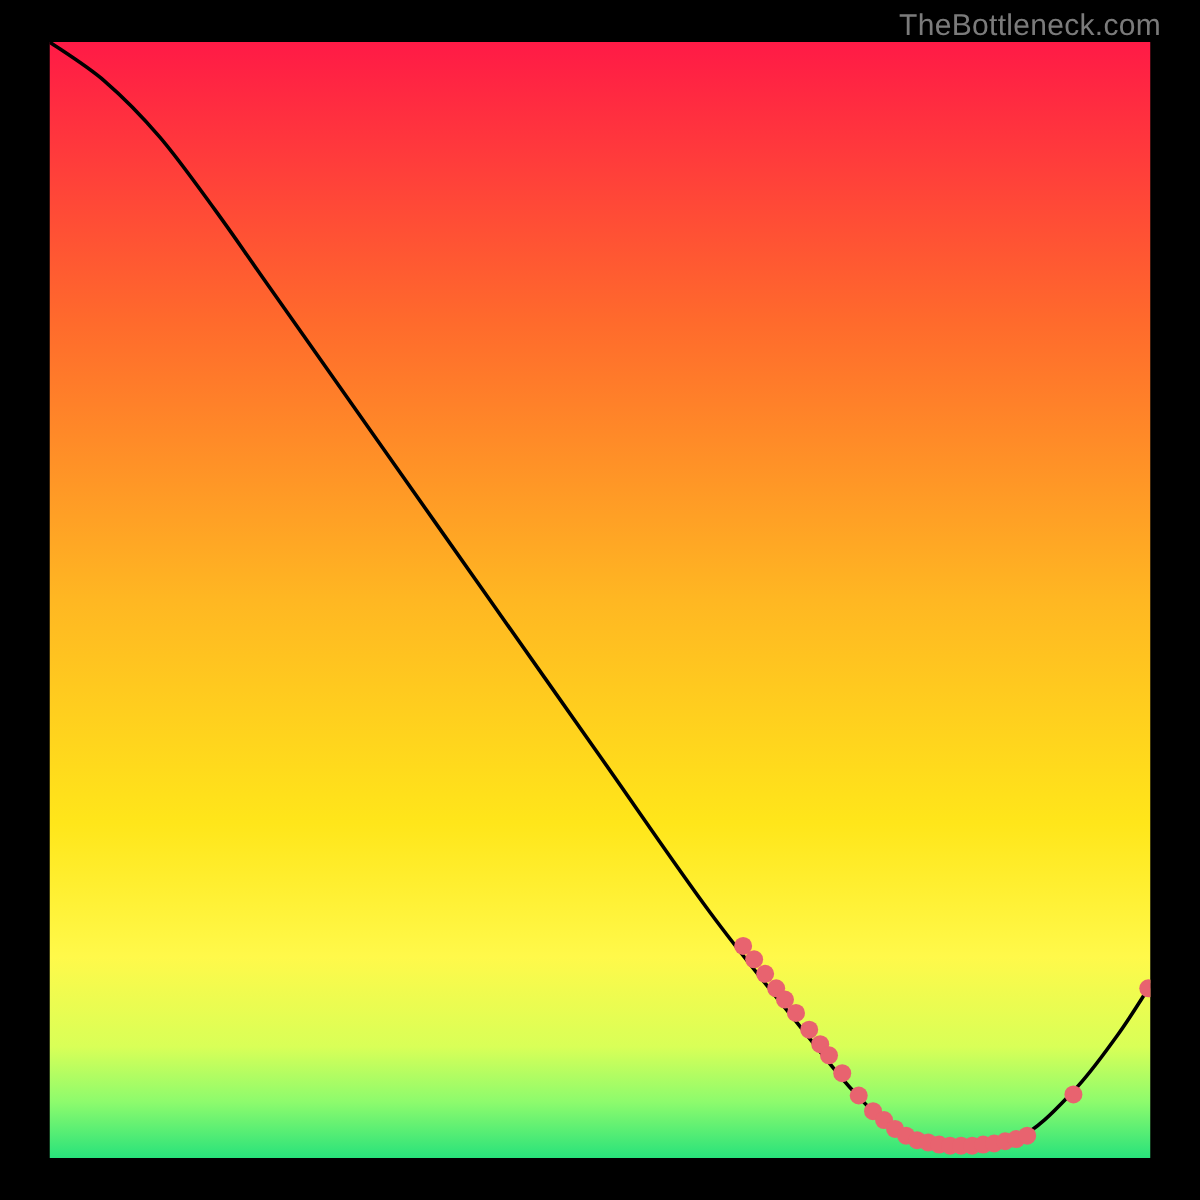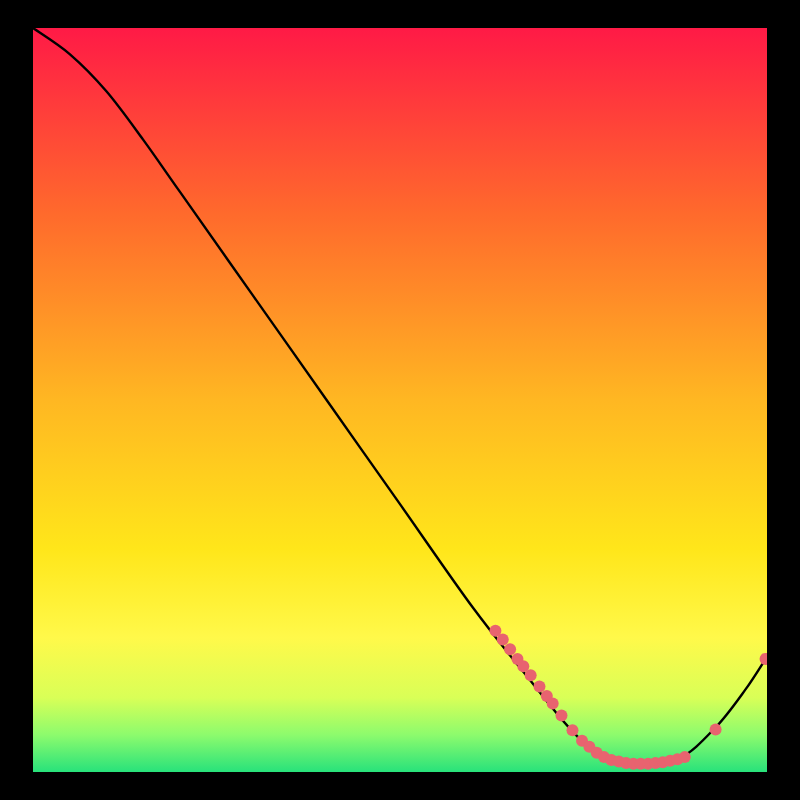--- a/index.html
+++ b/index.html
@@ -86,13 +86,14 @@
           <circle cx="622.432" cy="735.072" r="6" fill="#e8636f"></circle>
           <circle cx="629.7719999999999" cy="734.328" r="6" fill="#e8636f"></circle>
           <circle cx="637.112" cy="732.84" r="6" fill="#e8636f"></circle>
           <circle cx="644.452" cy="731.352" r="6" fill="#e8636f"></circle>
           <circle cx="651.792" cy="729.12" r="6" fill="#e8636f"></circle>
           <circle cx="682.62" cy="701.592" r="6" fill="#e8636f"></circle>
           <circle cx="732.532" cy="630.912" r="6" fill="#e8636f"></circle>
         </g>
     </svg>
   </div>
+  <div class="watermark">TheBottleneck.com</div>
 </div>
 
 </body></html>

